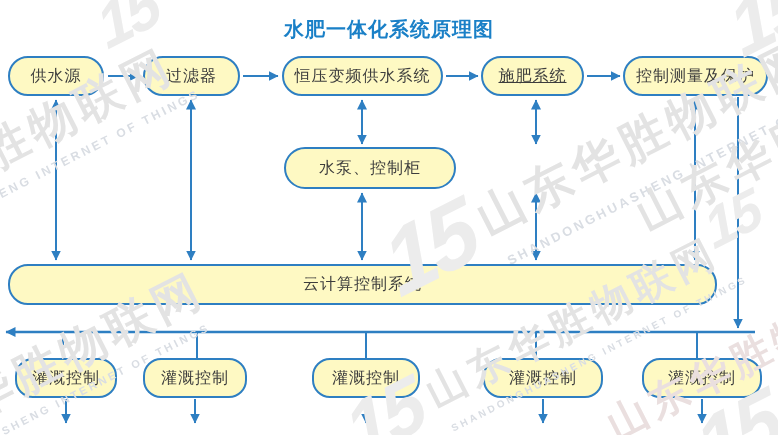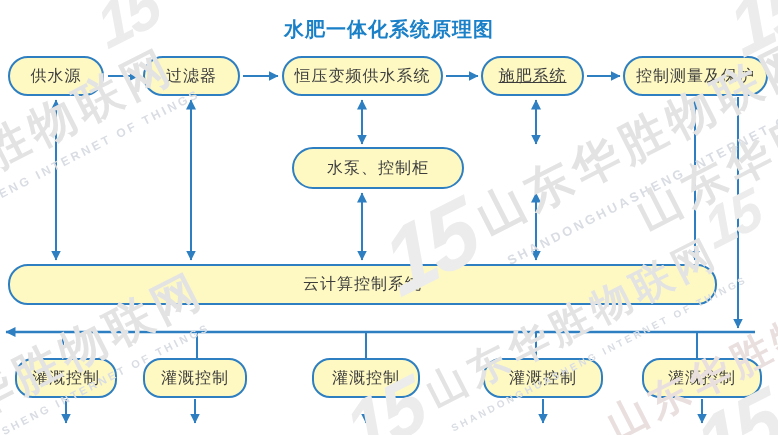--- a/index.html
+++ b/index.html
@@ -80,21 +80,21 @@
   </svg>
 
   <div class="title">水肥一体化系统原理图</div>
 
   <div class="box" style="left:8px;top:56px;width:96px;height:40px;">供水源</div>
   <div class="box" style="left:143px;top:56px;width:97px;height:40px;">过滤器</div>
   <div class="box" style="left:282px;top:56px;width:161px;height:40px;">恒压变频供水系统</div>
   <div class="box" style="left:481px;top:56px;width:103px;height:40px;text-decoration:underline;">施肥系统</div>
   <div class="box" style="left:623px;top:56px;width:145px;height:40px;">控制测量及保护</div>
 
-  <div class="box" style="left:292px;top:147px;width:172px;height:42px;border-radius:21px;">水泵、控制柜</div>
+  <div class="box" style="left:284px;top:147px;width:172px;height:42px;border-radius:21px;">水泵、控制柜</div>
 
   <div class="box" style="left:8px;top:264px;width:709px;height:41px;text-align:center;">云计算控制系统</div>
 
   <div class="box" style="left:15px;top:358px;width:102px;height:40px;border-radius:18px;">灌溉控制</div>
   <div class="box" style="left:143px;top:358px;width:104px;height:40px;border-radius:18px;">灌溉控制</div>
   <div class="box" style="left:312px;top:358px;width:108px;height:40px;border-radius:18px;">灌溉控制</div>
   <div class="box" style="left:483px;top:358px;width:120px;height:40px;border-radius:18px;">灌溉控制</div>
   <div class="box" style="left:642px;top:358px;width:120px;height:40px;border-radius:18px;">灌溉控制</div>
 
   <div class="wm" style="left:100px;top:4px;">

